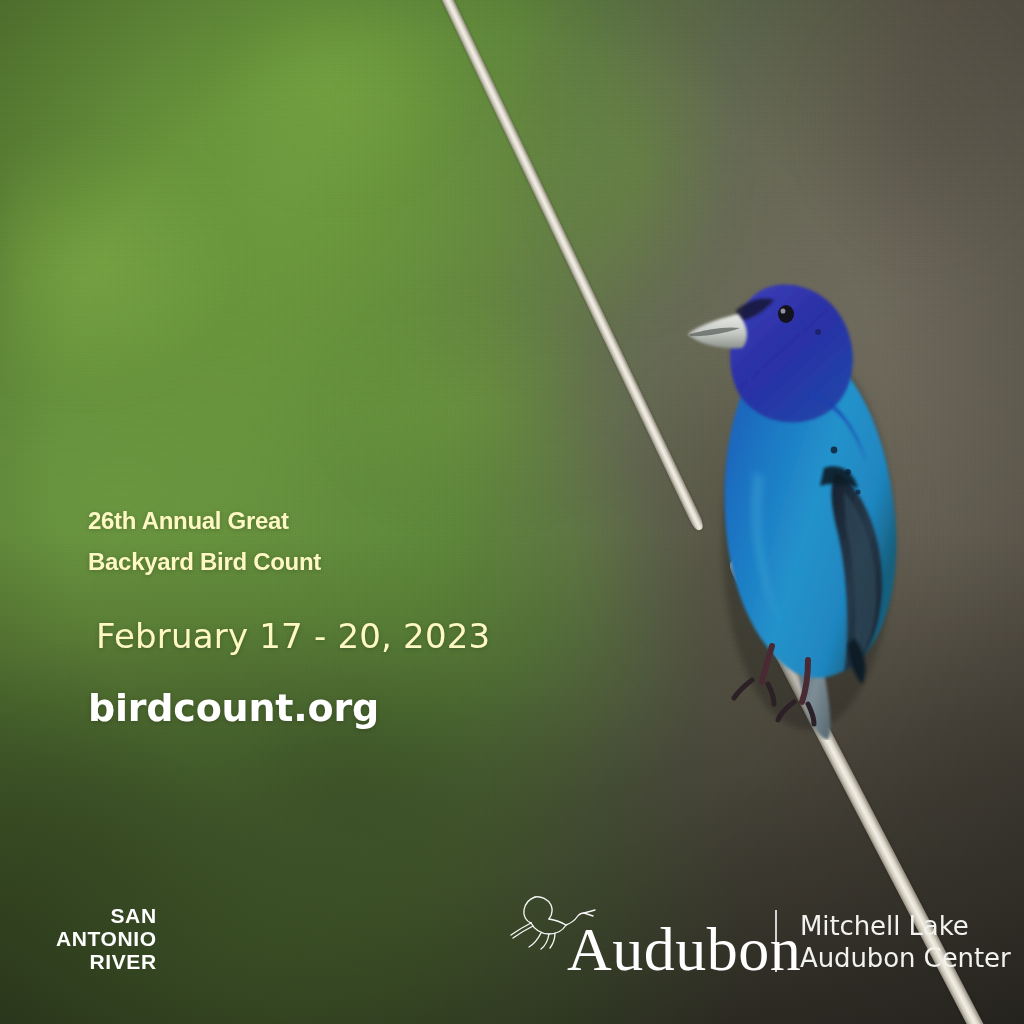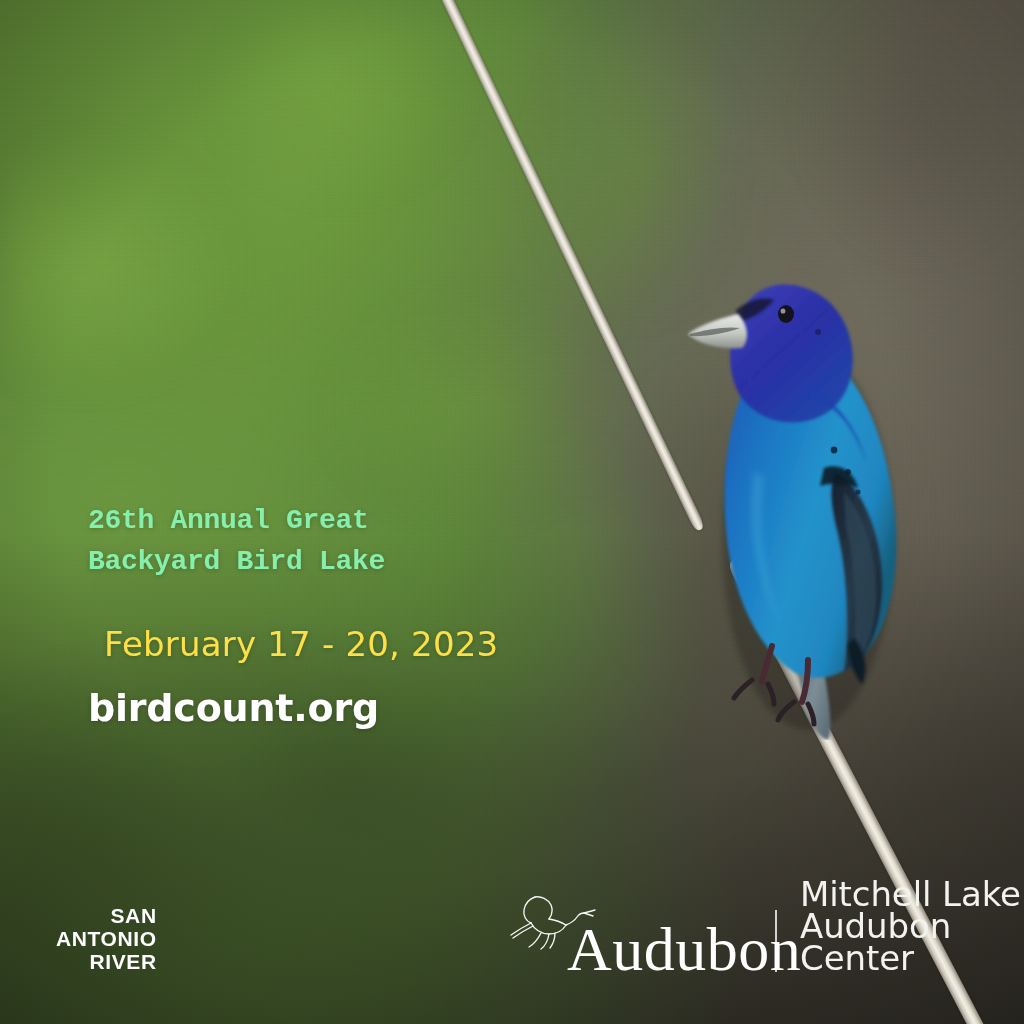--- a/index.html
+++ b/index.html
@@ -84,31 +84,31 @@
     font-weight:700;
     font-size:99px;
     line-height:110px;
     letter-spacing:-2.5px;
     text-shadow:0 2px 7px rgba(0,0,0,.20);
   }
   .headline .ln{display:block;}
 
   .subhead{
     position:absolute;left:88px;top:500px;width:560px;
-    margin:0;color:#86efac;
-    font-family:Liberation Mono, monospace;
-    font-weight:700;font-size:28px;line-height:41px;
+    margin:0;color:#fef9c3;
+    font-family:Liberation Sans, sans-serif;
+    font-weight:700;font-size:24px;line-height:41px;
     letter-spacing:-.3px;
     text-shadow:0 1px 5px rgba(0,0,0,.22);
   }
   .subhead .ln{display:block;}
 
   .dates{
     position:absolute;left:88px;top:608px;
-    margin:16px;color:#fde047;
+    margin:8px;color:#fef9c3;
     font-family:"DejaVu Sans",sans-serif;
     font-weight:400;font-size:34px;letter-spacing:.2px;
     text-shadow:0 1px 5px rgba(0,0,0,.22);
   }
 
   .weburl{
     position:absolute;left:88px;top:686px;
     margin:0;color:#ffffff;
     font-family:"DejaVu Sans",sans-serif;
     font-weight:700;font-size:38px;letter-spacing:-.2px;
@@ -149,21 +149,21 @@
     letter-spacing:.5px;
   }
   .aud-rule{
     position:absolute;left:775px;bottom:52px;
     width:2px;height:62px;background:rgba(255,255,255,.78);
   }
   .aud-sub{
     position:absolute;left:800px;bottom:50px;
     color:#f2f2ee;
     font-family:"DejaVu Sans",sans-serif;
-    font-weight:400;font-size:34px;line-height:32px;
+    font-weight:400;font-size:26px;line-height:32px;
     letter-spacing:-.1px;
   }
   .aud-sub .ln{display:block;}
 </style>
 </head>
 <body>
 
 <div id="poster">
 
   <div class="bg-layer bg-base"></div>
@@ -261,21 +261,21 @@
   </div>
 
   <h1 class="headline">
     <span class="ln">How many</span>
     <span class="ln">birds can</span>
     <span class="ln">you find?</span>
   </h1>
 
   <h2 class="subhead">
     <span class="ln">26th Annual Great</span>
-    <span class="ln">Backyard Bird Lake</span>
+    <span class="ln">Backyard Bird Count</span>
   </h2>
 
   <p class="dates">February 17 - 20, 2023</p>
 
   <p class="weburl">birdcount.org</p>
 
   <div class="footer">
 
     <div class="sarf">
       <div class="sarf-stack">

